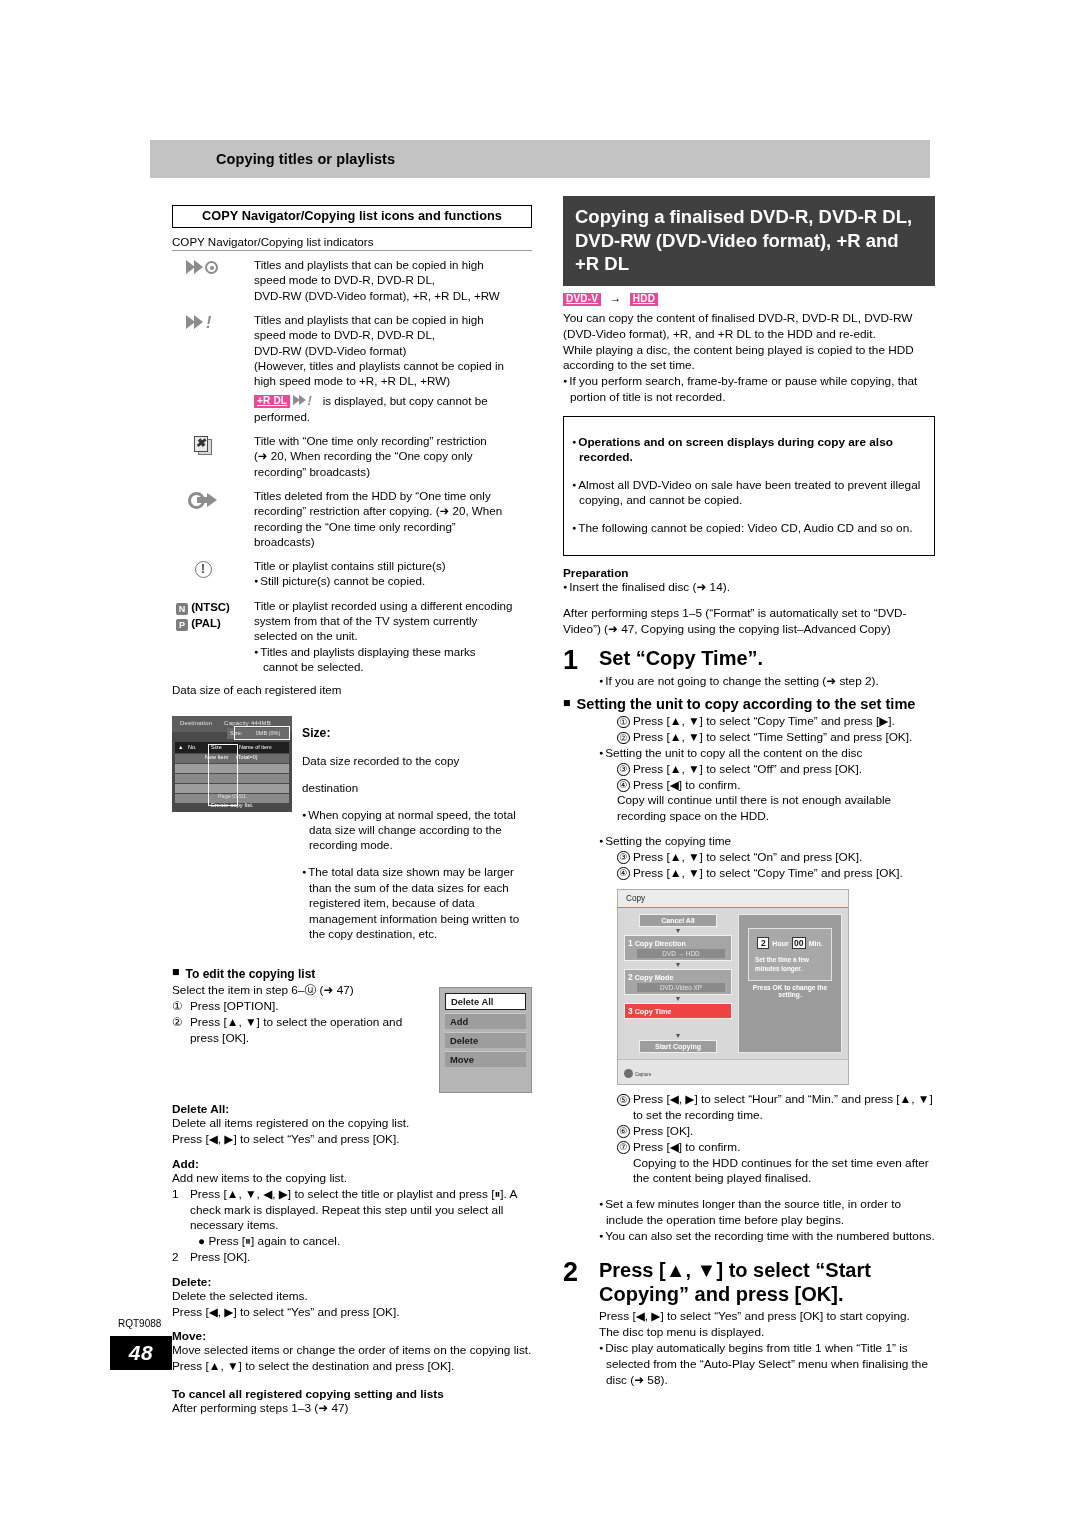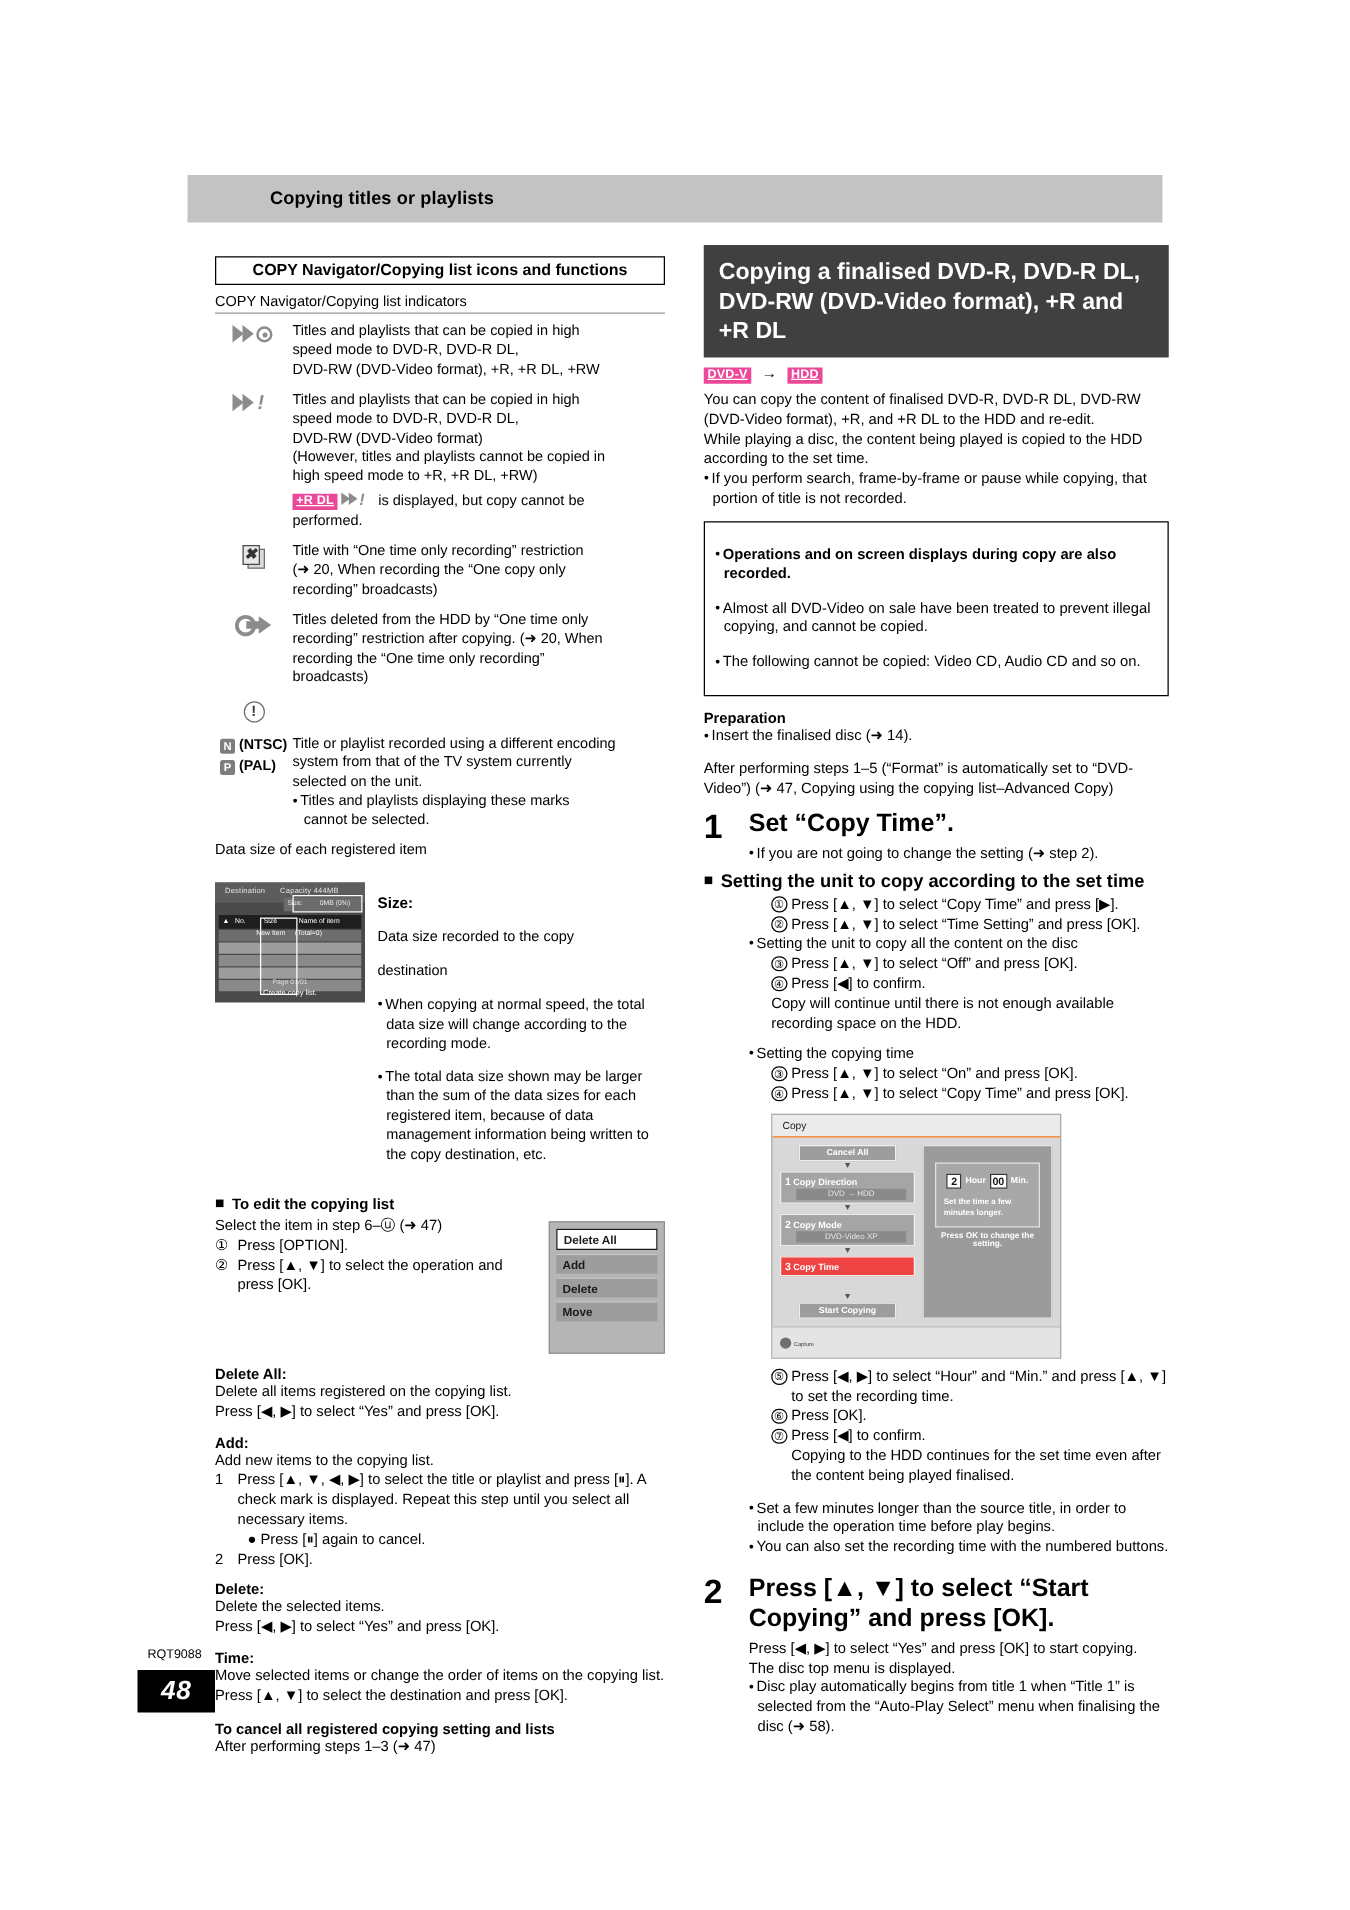--- a/index.html
+++ b/index.html
@@ -37,21 +37,21 @@
     font-size: 12.8px; font-weight: bold;
     text-align: center;
     line-height: 1.1;
   }
   .subcap {
     font-size: 11.6px; margin-top: 7px; margin-bottom: 2px;
   }
   .rule { border-bottom: 1.6px solid #9a9a9a; margin-bottom: 6px; }
 
   
-  .icon-row { display: flex; margin-bottom: 9px; }
+  .icon-row { display: flex; margin-bottom: 9px; gap: 20px; }
   .icon-cell {
     width: 62px; flex: 0 0 62px;
     display: flex; align-items: flex-start; justify-content: center;
     padding-top: 3px;
   }
   .icon-cell.tight { padding-top: 1px; }
   .icon-text { flex: 1; font-size: 11.6px; line-height: 1.32; }
   .icon-text p { margin: 0; }
   .sys-line { font-size: 11.4px; font-weight: bold; line-height: 1.45; text-align: left; padding-left: 2px;}
   .bul { display: block; text-indent: -7px; padding-left: 7px; }
@@ -298,20 +298,24 @@
         <p>recording” restriction after copying. (➜ 20, When</p>
         <p>recording the “One time only recording”</p>
         <p>broadcasts)</p>
       </div>
     </div>
 
     <div class="icon-row">
       <div class="icon-cell">
         <span class="ic ic-excl">!</span>
       </div>
+      <div class="icon-text">
+        <p>Title or playlist contains still picture(s)</p>
+        <p class="bul">Still picture(s) cannot be copied.</p>
+      </div>
     </div>
 
     <div class="icon-row">
       <div class="icon-cell tight" style="display:block; padding-left:2px;">
         <div class="sys-line"><span class="ic-sq">N</span>
           <span>(NTSC)</span></div>
         <div class="sys-line"><span class="ic-sq">P</span>
           <span>(PAL)</span></div>
       </div>
       <div class="icon-text">
@@ -404,21 +408,21 @@
         <span class="t">Press [OK].</span>
         </div>
     </div>
 
     <div class="sub-b">Delete:</div>
     <div class="body-t">
       <p>Delete the selected items.</p>
       <p>Press [◀, ▶] to select “Yes” and press [OK].</p>
     </div>
 
-    <div class="sub-b">Time:</div>
+    <div class="sub-b">Move:</div>
     <div class="body-t">
       <p>Move selected items or change the order of items on the copying list.</p>
       <p>Press [▲, ▼] to select the destination and press [OK].</p>
     </div>
 
     <div class="sub-b" style="margin-top:12px;">To cancel all registered copying setting and lists</div>
     <div class="body-t">
       <p>After performing steps 1–3 (➜ 47)</p>
 
     </div>

